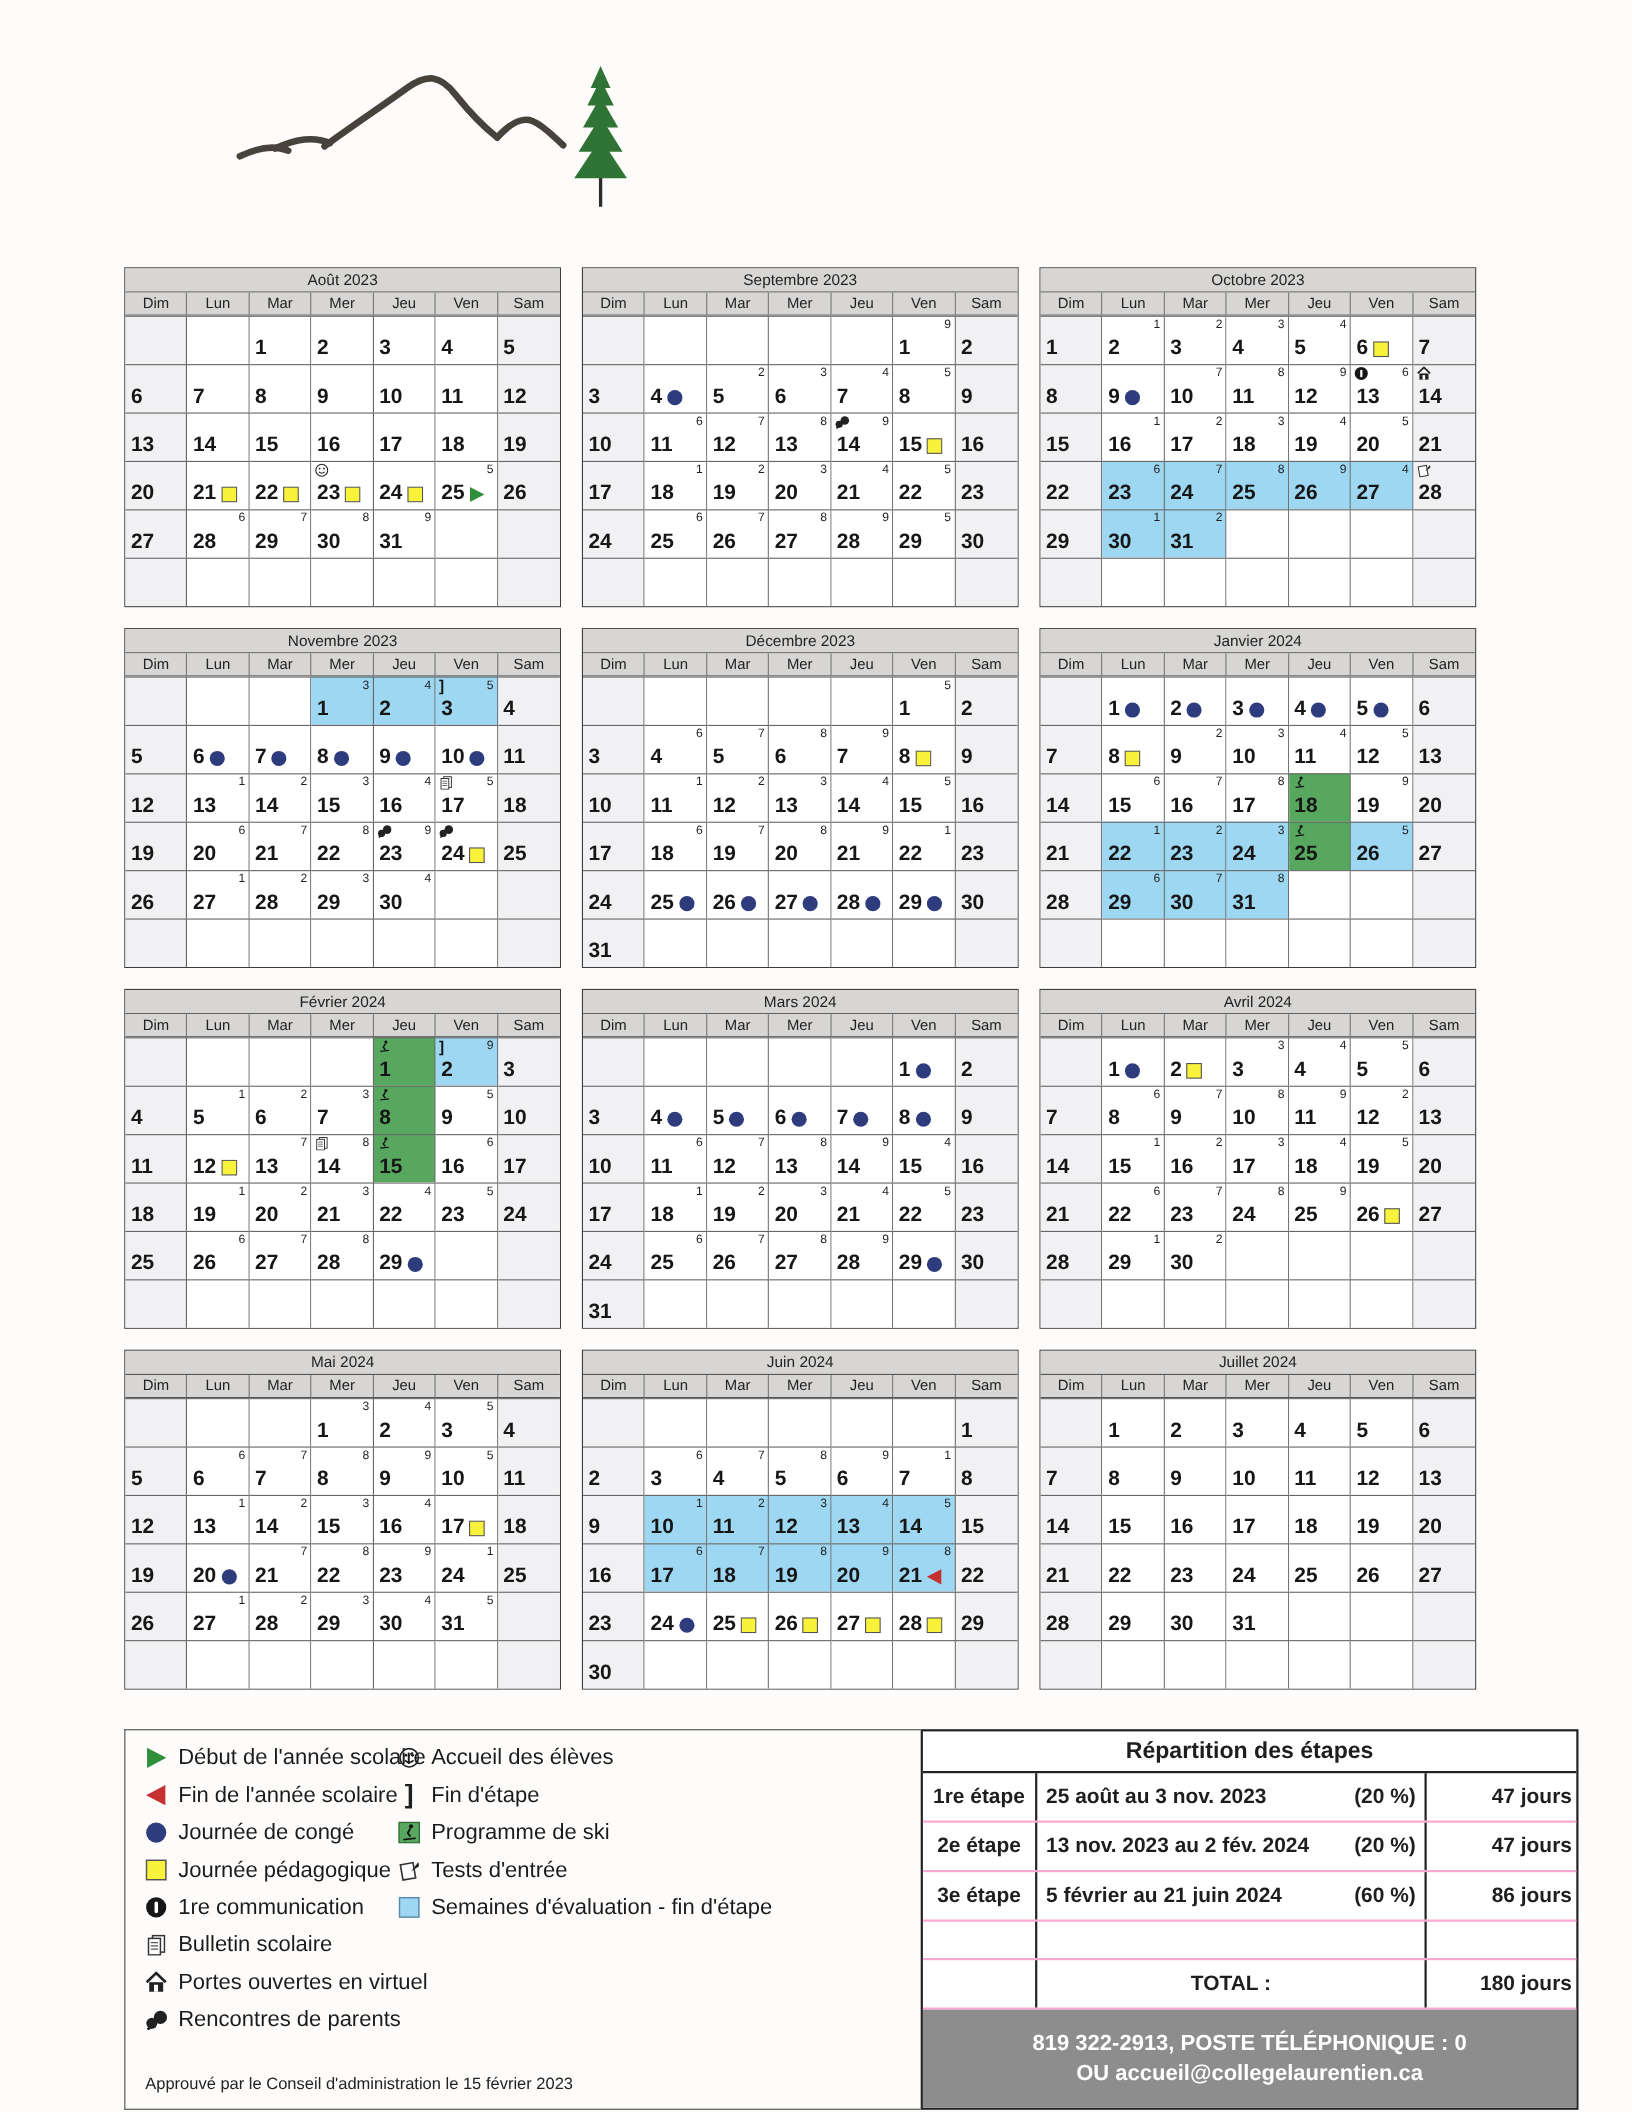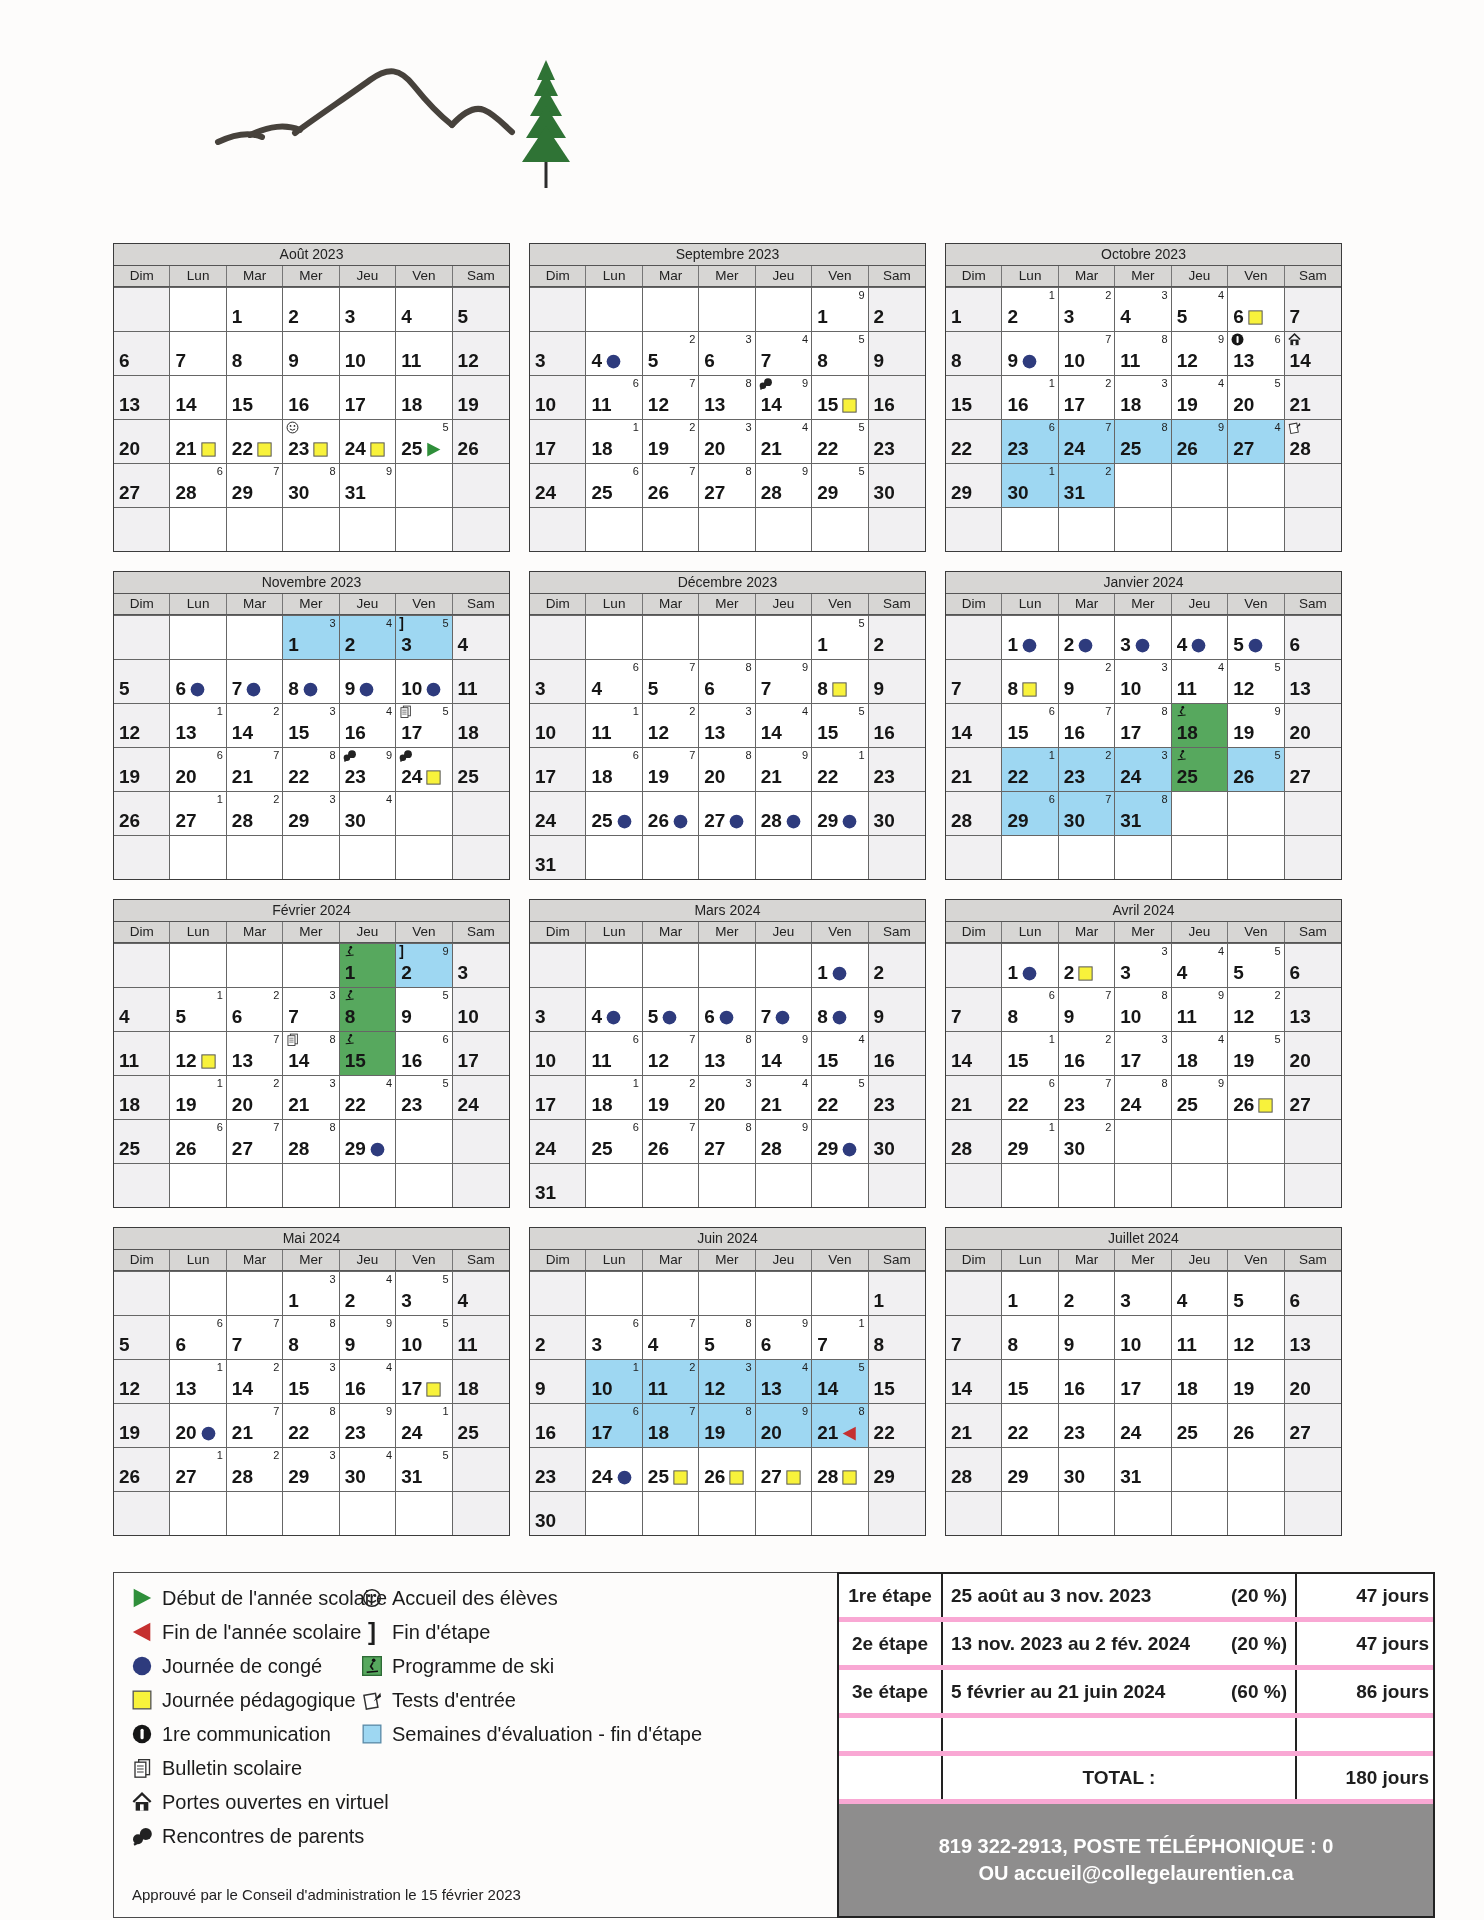--- a/index.html
+++ b/index.html
@@ -39,21 +39,21 @@
   .legend-col.left{left:18px;width:300px;}
   .legend-col.right{left:248px;width:460px;}
   .lg-item{display:flex;align-items:center;gap:10px;margin-bottom:12px;height:22px;}
   .lg-ic{width:20px;height:20px;flex:0 0 20px;display:block;}
   .lg-label{font-size:20px;color:#1b1b1b;white-space:nowrap;}
   .lg-bracket{font-size:24px;font-weight:bold;width:20px;text-align:center;flex:0 0 20px;}
   .footnote{position:absolute;left:18px;bottom:14px;font-size:15px;color:#222;}
   
   .etapes-box{width:598px;border:2px solid #222;box-sizing:border-box;background:#fff;display:flex;flex-direction:column;}
   .et-title{height:36px;line-height:36px;text-align:center;font-size:21px;font-weight:bold;border-bottom:2px solid #222;}
-  .et-row{display:flex;border-bottom:5px solid #f9a8d4;height:43px;align-items:stretch;}
+  .et-row{display:flex;border-bottom:2px solid #f9a8d4;height:43px;align-items:stretch;}
   .et-c1{width:102px;border-right:2px solid #222;display:flex;align-items:center;justify-content:center;font-size:19px;font-weight:bold;}
   .et-c2{flex:1;border-right:2px solid #222;display:flex;align-items:center;padding:0 8px;font-size:19px;font-weight:bold;justify-content:space-between;}
   .et-c3{width:132px;display:flex;align-items:center;justify-content:flex-end;padding-right:4px;font-size:19px;font-weight:bold;}
   .et-row.empty{height:33px;}
   .et-row.total .et-c2{justify-content:center;}
   .banner{flex:1;background:#8e8d8d;color:#fff;text-align:center;font-weight:bold;font-size:20px;display:flex;flex-direction:column;justify-content:center;gap:4px;}
 </style>
 </head>
 <body>
 
@@ -2854,20 +2854,21 @@
         <div class="lg-item">
           <svg class="lg-ic" viewBox="0 0 12 12">
             <rect x="0.7" y="0.7" width="10.6" height="10.6" fill="#9ed7f2" stroke="#5a8aa8" stroke-width="0.8"></rect>
           </svg>
           <span class="lg-label">Semaines d'évaluation - fin d'étape</span>
         </div>
       </div>
     <div class="footnote">Approuvé par le Conseil d'administration le 15 février 2023</div>
   </div>
   <div class="etapes-box">
+    <div class="et-title">Répartition des étapes</div>
     <div id="et-rows">
         <div class="et-row">
      <div class="et-c1">1re étape</div>
      <div class="et-c2">
             <span>25 août au 3 nov. 2023</span>
             <span>(20 %)</span>
           </div>
      <div class="et-c3">47 jours</div>
    </div>
         <div class="et-row">

